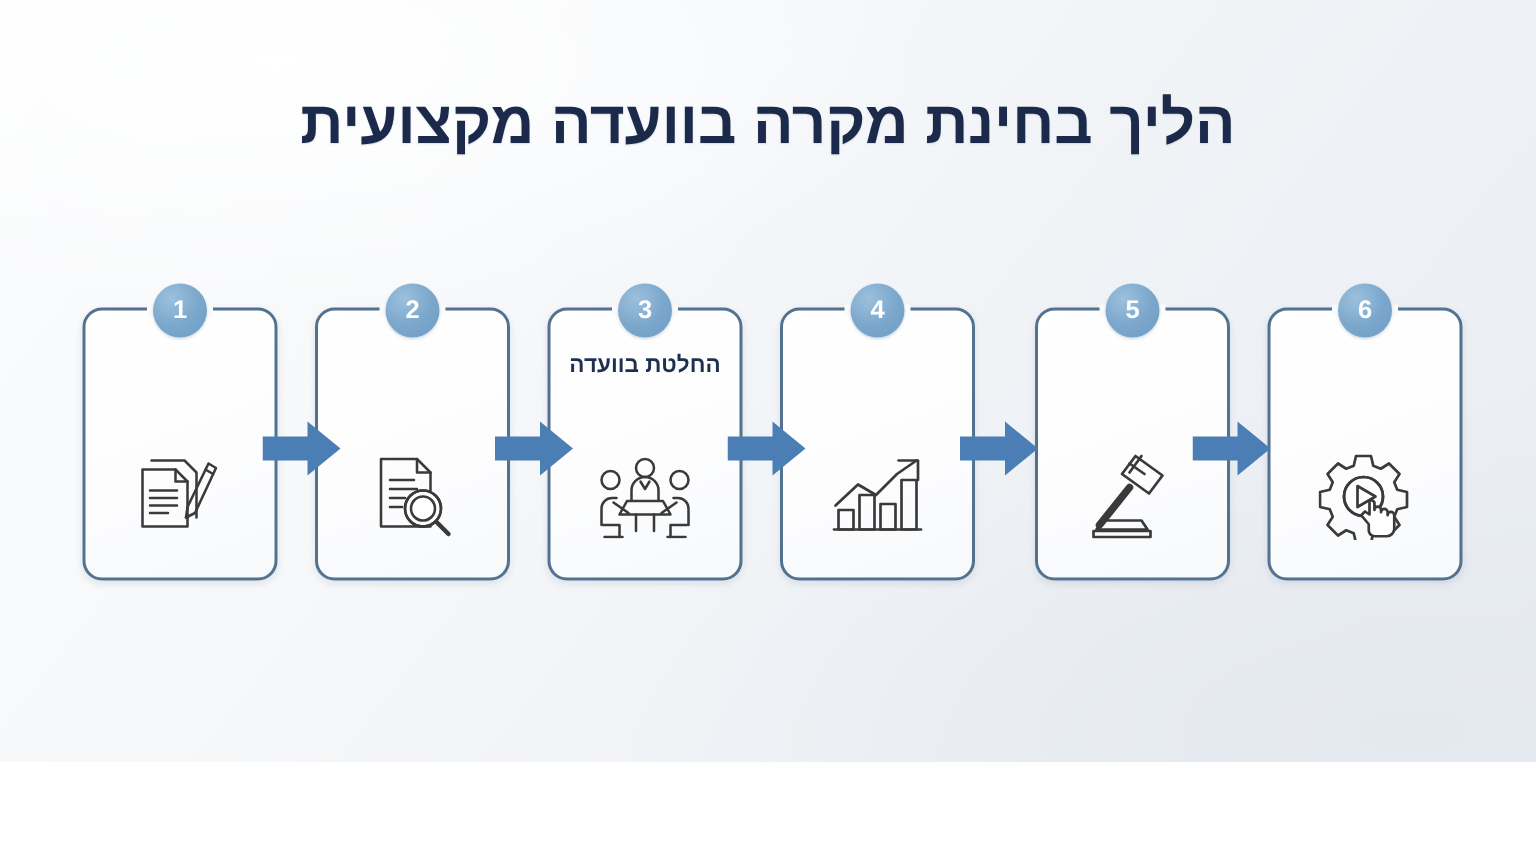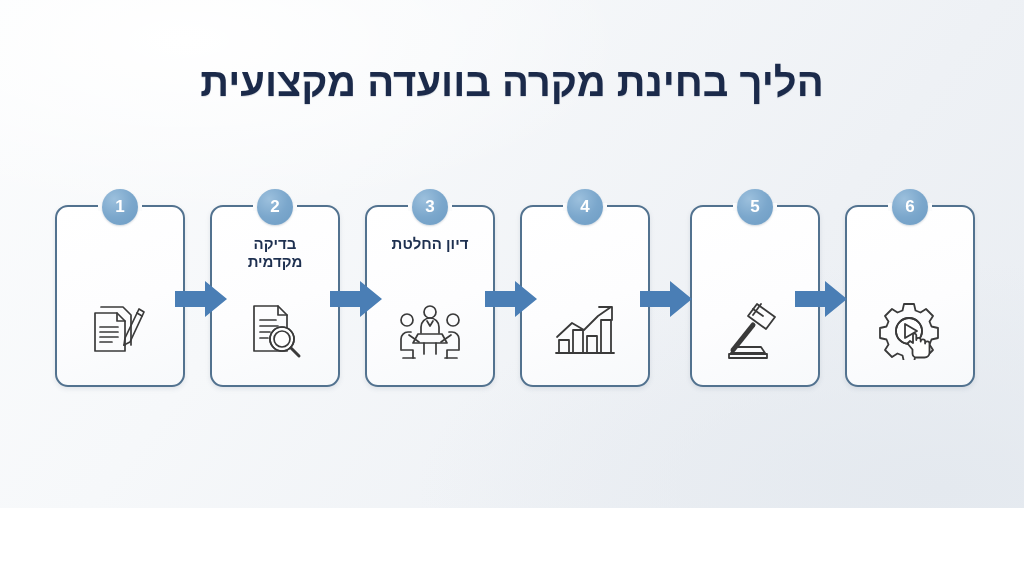--- a/index.html
+++ b/index.html
@@ -177,41 +177,37 @@
           <path d="M11 26 h18 M11 31 h18 M11 36 h18 M11 41 h12"></path>
           <path d="M50 8 l5 3 -14 30 -6 3 1 -7 z"></path>
           <path d="M48 12 l5 3"></path>
           <path d="M36 44 l-1 0"></path>
         </svg>
       </div>
     </div>
 
     <div class="card" style="left:210px;">
       <div class="badge">2</div>
-      <div class="card-label">
-        <div>בדיקה</div>
-        <div>מקדמית</div>
-      </div>
       <div class="card-icon">
         <svg width="58" height="60" viewBox="0 0 58 60" fill="none" stroke="#3a3a3a" stroke-width="1.7" stroke-linecap="round" stroke-linejoin="round" aria-hidden="true">
           <path d="M8 5 h24 l9 9 v36 h-33 z"></path>
           <path d="M32 5 v9 h9"></path>
           <path d="M14 19 h16 M14 25 h18 M14 31 h10 M14 37 h8"></path>
           <circle cx="36" cy="38" r="12" fill="#ffffff"></circle>
           <circle cx="36" cy="38" r="12"></circle>
           <circle cx="36" cy="38" r="8"></circle>
           <path d="M45 47 l8 8" stroke-width="3"></path>
         </svg>
       </div>
     </div>
 
     <div class="card" style="left:365px;">
       <div class="badge">3</div>
       <div class="card-label">
-        <div>דיון החלטת</div>
+        <div>החלטת בוועדה</div>
       </div>
       <div class="card-icon">
         <svg width="72" height="56" viewBox="0 0 72 56" fill="none" stroke="#3a3a3a" stroke-width="1.7" stroke-linecap="round" stroke-linejoin="round" aria-hidden="true">
 
           <circle cx="36" cy="9" r="6"></circle>
           <path d="M27 30 v-6 a9 9 0 0 1 18 0 v6"></path>
           <path d="M33 18 l3 5 3 -5"></path>
 
           <circle cx="13" cy="17" r="6"></circle>
           <path d="M7 47 v-11 a7 7 0 0 1 7 -7 h3"></path>

